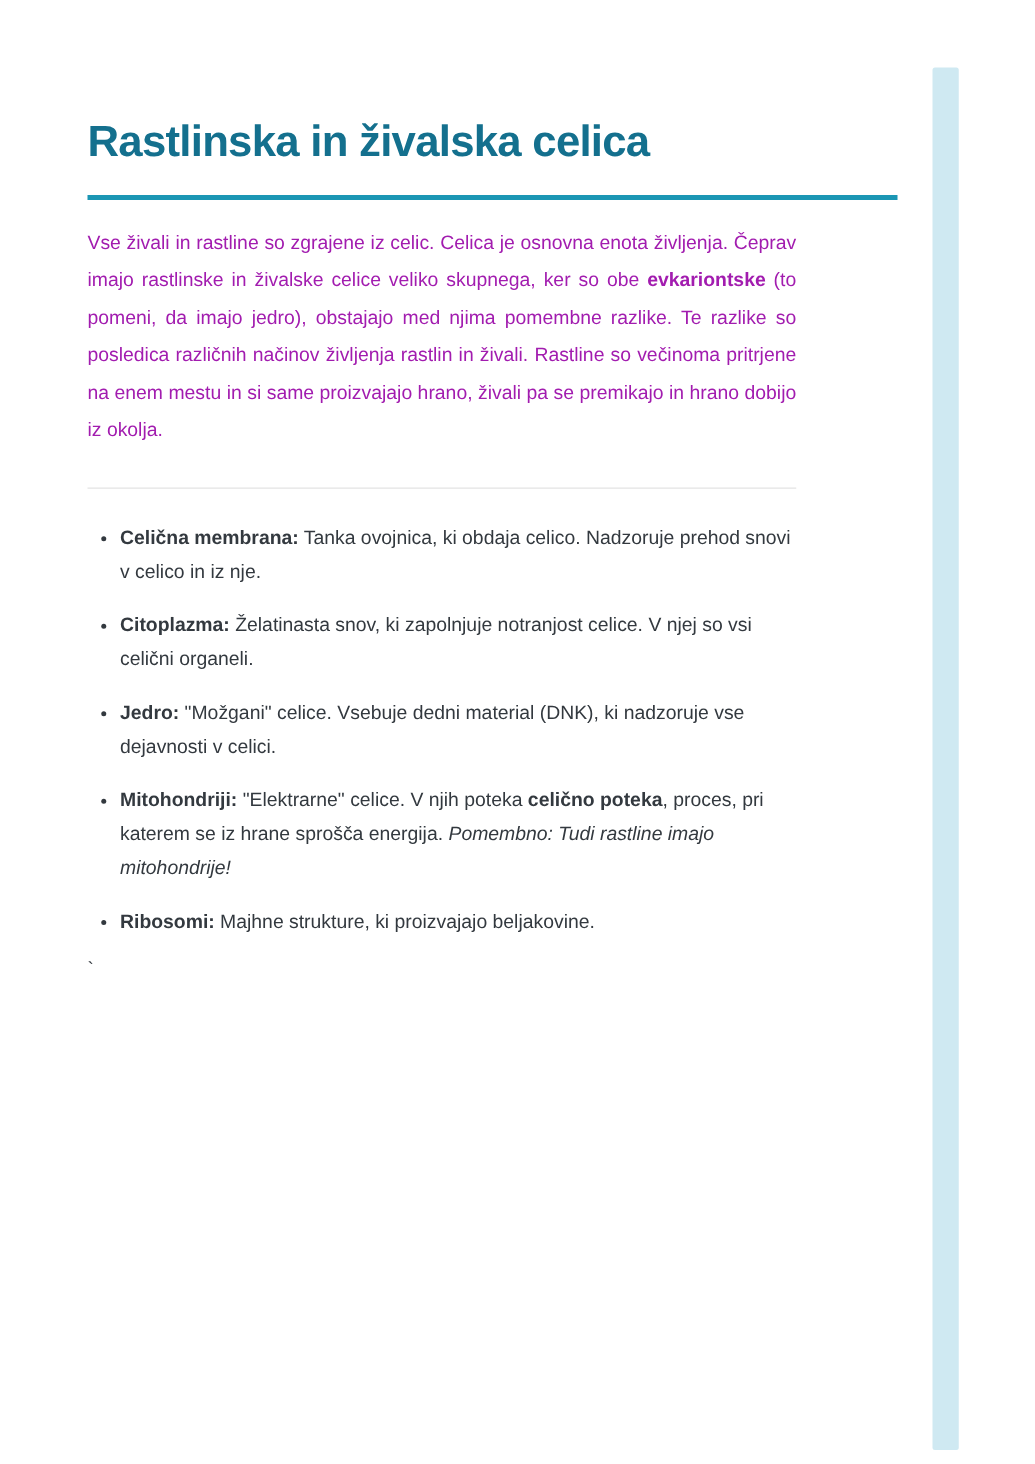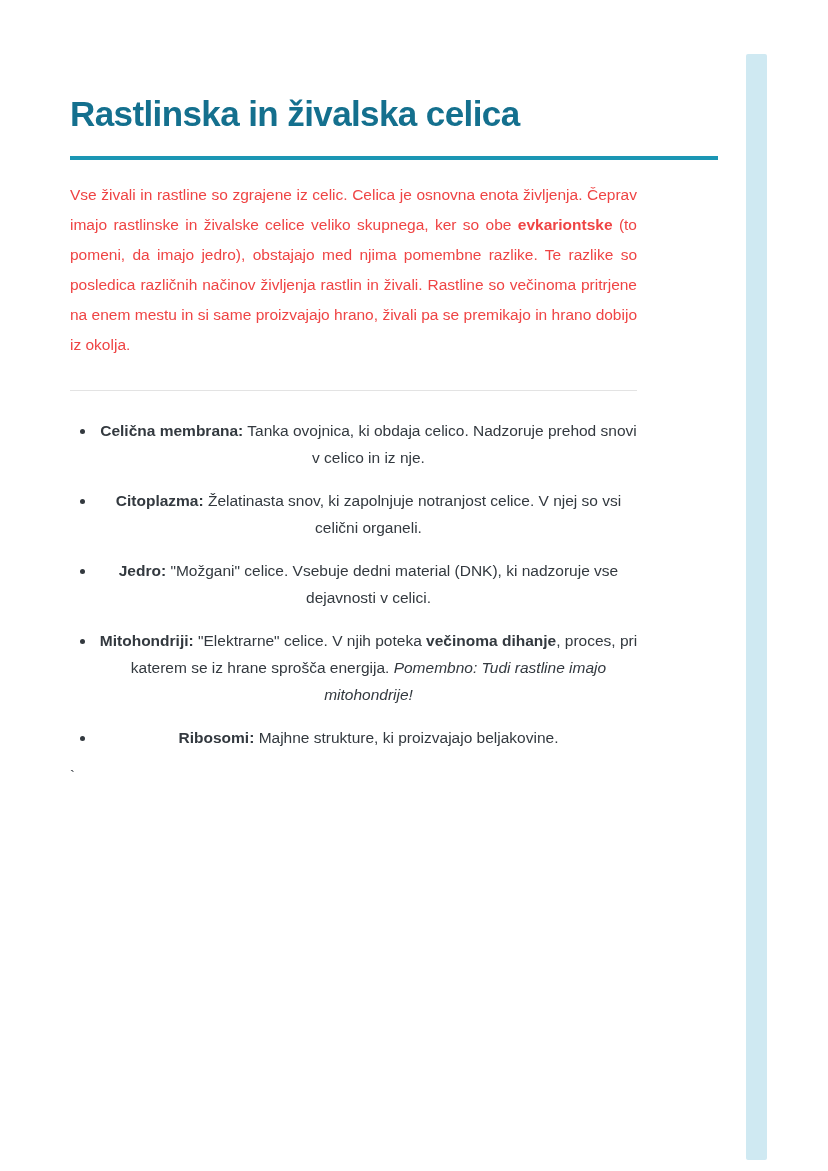--- a/index.html
+++ b/index.html
@@ -50,41 +50,41 @@
     margin: 40px 0 0 0;
     font-size: 22px;
     font-weight: 700;
     color: #2babd8;
   }
   p.body-paragraph {
     margin: 20px 0 0 0;
     width: 567px;
     font-size: 15.5px;
     line-height: 30px;
-    color: #ef4444;
+    color: #a21caf;
     text-align: justify;
   }
   .section-divider {
     margin: 30px 0 0 0;
     width: 567px;
     height: 0;
     border: none;
     border-top: 1px solid #e3e3e3;
   }
   ul.organelles-list {
     margin: 26px 0 0 0;
     padding: 0 0 0 26px;
     width: 545px;
     color: #33393f;
   }
   ul.organelles-list li {
     font-size: 15.5px;
     line-height: 27px;
     margin-bottom: 16px;
-    text-align: center;
+    text-align: left;
   }
   .stray-char {
     margin: 6px 0 0 0;
     font-size: 15px;
     color: #33393f;
   }
   .footer-credit {
     position: absolute;
     top: 1165px;
     right: 52px;
@@ -111,21 +111,21 @@
     <p class="body-paragraph"><span>Vse živali in rastline so zgrajene iz celic. Celica je osnovna enota življenja. Čeprav imajo rastlinske in živalske celice veliko skupnega, ker so obe </span><span class="seg-b">evkariontske</span><span> (to pomeni, da imajo jedro), obstajajo med njima pomembne razlike. Te razlike so posledica različnih načinov življenja rastlin in živali. Rastline so večinoma pritrjene na enem mestu in si same proizvajajo hrano, živali pa se premikajo in hrano dobijo iz okolja.</span></p>
 
     <hr class="section-divider">
 
 
 
     <ul class="organelles-list">
       <li><span class="seg-b">Celična membrana:</span><span> Tanka ovojnica, ki obdaja celico. Nadzoruje prehod snovi v celico in iz nje.</span></li>
       <li><span class="seg-b">Citoplazma:</span><span> Želatinasta snov, ki zapolnjuje notranjost celice. V njej so vsi celični organeli.</span></li>
       <li><span class="seg-b">Jedro:</span><span> "Možgani" celice. Vsebuje dedni material (DNK), ki nadzoruje vse dejavnosti v celici.</span></li>
-      <li><span class="seg-b">Mitohondriji:</span><span> "Elektrarne" celice. V njih poteka </span><span class="seg-b">večinoma dihanje</span><span>, proces, pri katerem se iz hrane sprošča energija. </span><span class="seg-i">Pomembno: Tudi rastline imajo mitohondrije!</span></li>
+      <li><span class="seg-b">Mitohondriji:</span><span> "Elektrarne" celice. V njih poteka </span><span class="seg-b">celično poteka</span><span>, proces, pri katerem se iz hrane sprošča energija. </span><span class="seg-i">Pomembno: Tudi rastline imajo mitohondrije!</span></li>
       <li><span class="seg-b">Ribosomi:</span><span> Majhne strukture, ki proizvajajo beljakovine.</span></li>
     </ul>
 
     <div class="stray-char">`</div>
 
   </div>
 
   <div class="footer-credit">(c) Knowunity 2025</div>
 
 </div>

